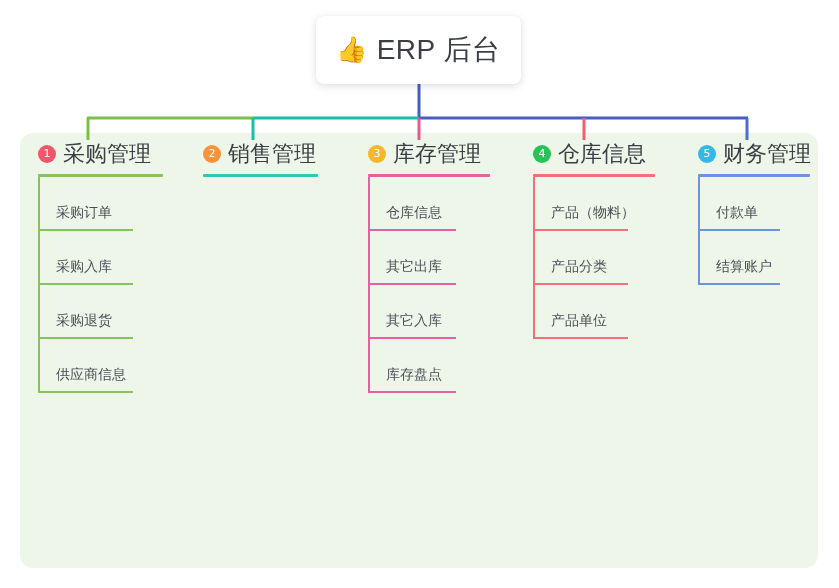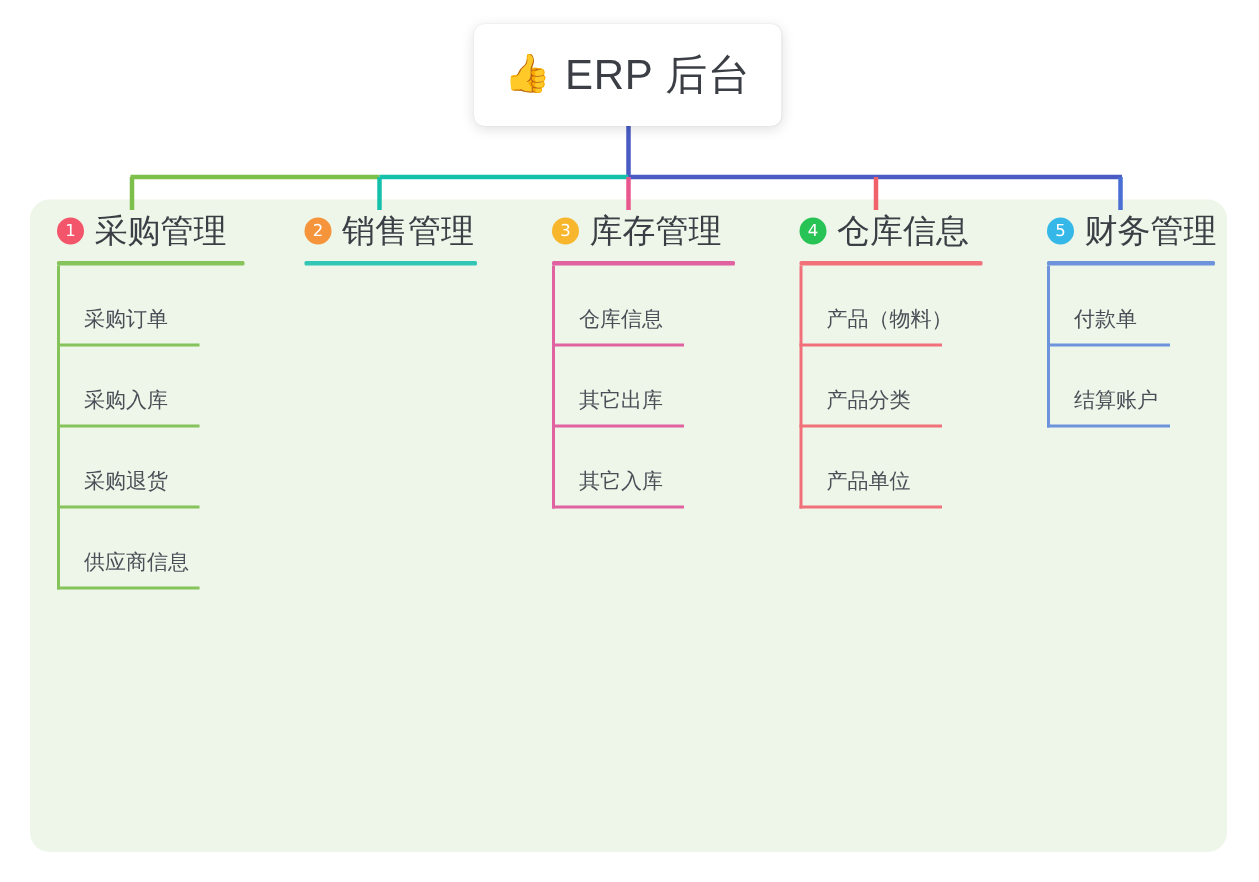--- a/index.html
+++ b/index.html
@@ -204,20 +204,24 @@
             <div class="item-rule" style="background: rgb(225, 98, 160); width: 88px;"></div>
           </div>
           <div class="item">
             <span class="item-label">其它出库</span>
             <div class="item-rule" style="background: rgb(225, 98, 160); width: 88px;"></div>
           </div>
           <div class="item">
             <span class="item-label">其它入库</span>
             <div class="item-rule" style="background: rgb(225, 98, 160); width: 88px;"></div>
           </div>
+          <div class="item">
+            <span class="item-label">库存盘点</span>
+            <div class="item-rule" style="background: rgb(225, 98, 160); width: 88px;"></div>
+          </div>
         </div>
       </div>
       <div class="col" style="left: 515px; width: 150px;">
         <div class="col-head">
           <span class="badge" style="background: rgb(40, 195, 85);">4</span>
           <span class="col-title">仓库信息</span>
         </div>
         <div class="head-rule" style="background: rgb(242, 112, 122); width: 122px; margin-left: 18px;"></div>
         <div class="items">
           <div class="spine" style="background: rgb(242, 112, 122);"></div>

